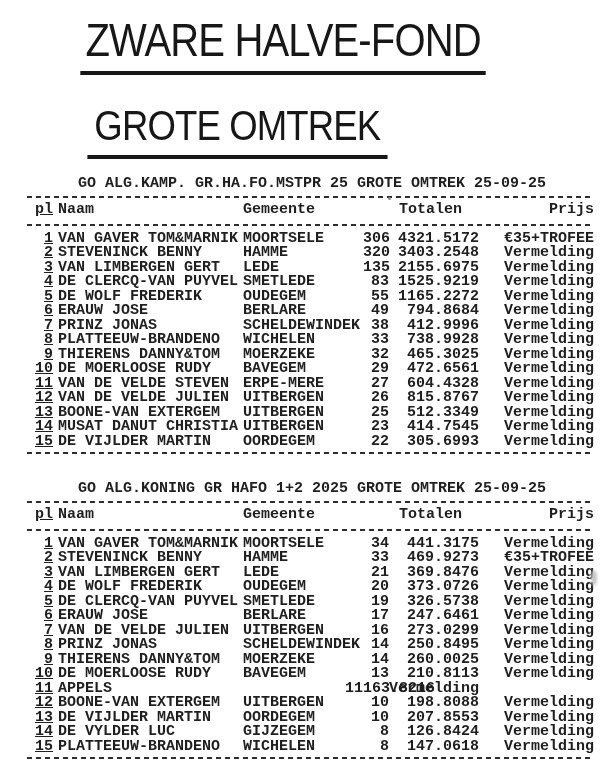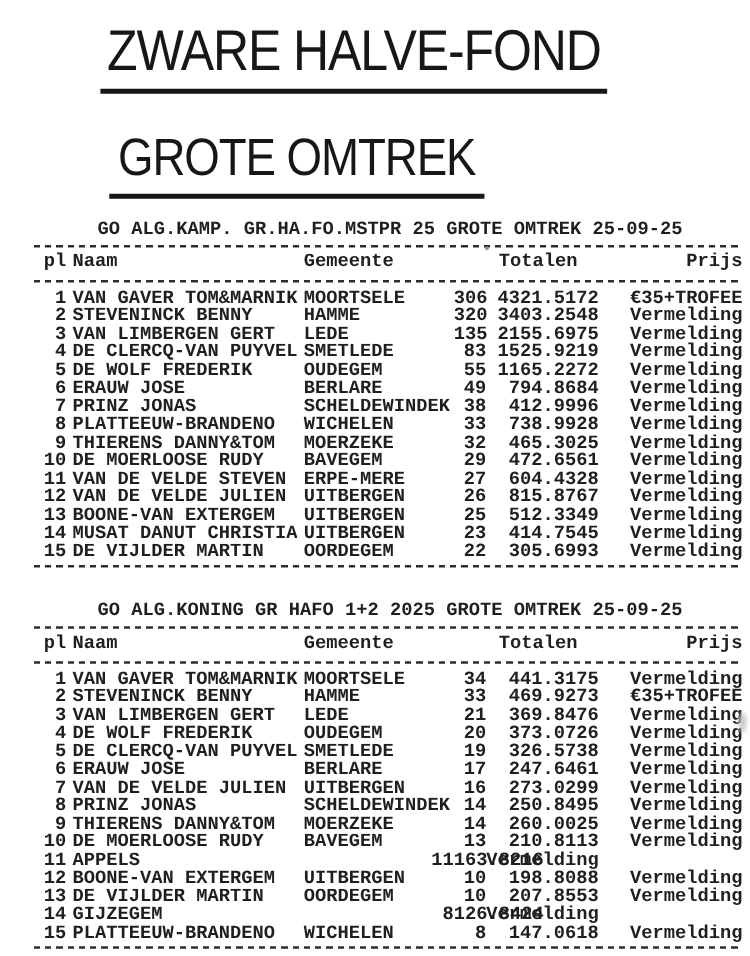--- a/index.html
+++ b/index.html
@@ -37,21 +37,21 @@
   .dash.d-mid    { margin-top:6px; }
   .dash.d-bottom { margin-top:3px; }
 
   .grid-row {
     display:grid;
     grid-template-columns:26px 185px 125px 26px 90px 115px;
     line-height:14.5px; white-space:pre;
   }
   .header-row { margin-top:5px; }
   .rows { margin-top:6px; }
-  .c-pl    { text-align:right; }
+  .c-pl    { text-align:right;text-decoration:underline; }
   .c-naam  { padding-left:5px; overflow:hidden; }
   .c-gem   { padding-left:5px; overflow:hidden; }
   .c-cnt   { text-align:right; }
   .c-tot   { text-align:right; }
   .c-prijs { text-align:right; }
   .header-row .c-tot { padding-right:17px; }
 
   
   .speck { position:absolute; background:#c6c6c6; border-radius:50%; }
   .speck.a { left:591px; top:570px; width:6px; height:16px; filter:blur(1.5px); }
@@ -347,20 +347,21 @@
           <div class="c-pl">13</div>
           <div class="c-naam">DE VIJLDER MARTIN</div>
           <div class="c-gem">OORDEGEM</div>
           <div class="c-cnt">10</div>
           <div class="c-tot">207.8553</div>
           <div class="c-prijs">Vermelding</div>
         </div>
 
         <div class="grid-row">
           <div class="c-pl">14</div>
+          <div class="c-naam">DE VYLDER LUC</div>
           <div class="c-gem">GIJZEGEM</div>
           <div class="c-cnt">8</div>
           <div class="c-tot">126.8424</div>
           <div class="c-prijs">Vermelding</div>
         </div>
 
         <div class="grid-row">
           <div class="c-pl">15</div>
           <div class="c-naam">PLATTEEUW-BRANDENO</div>
           <div class="c-gem">WICHELEN</div>

